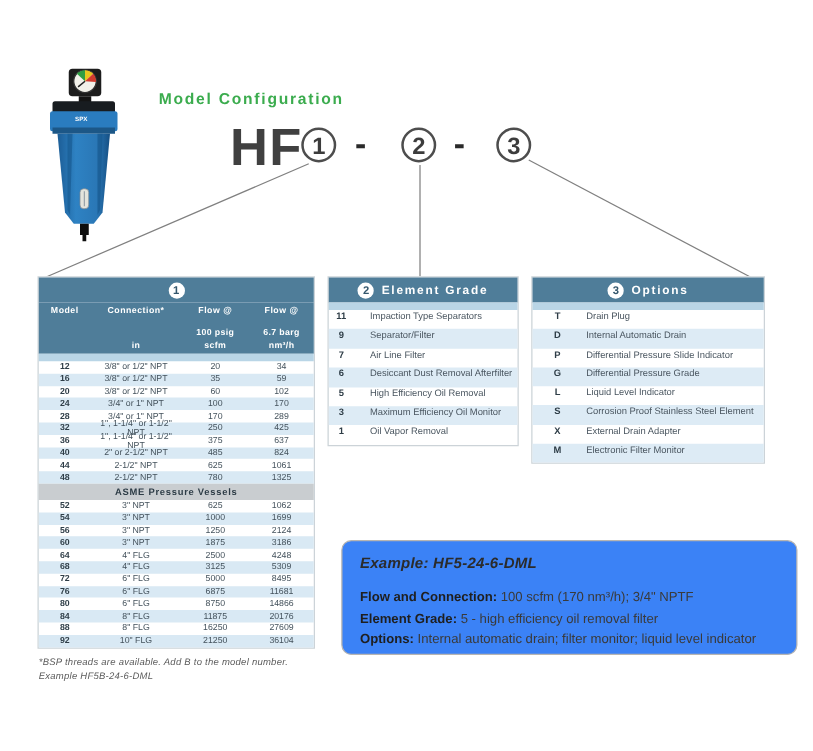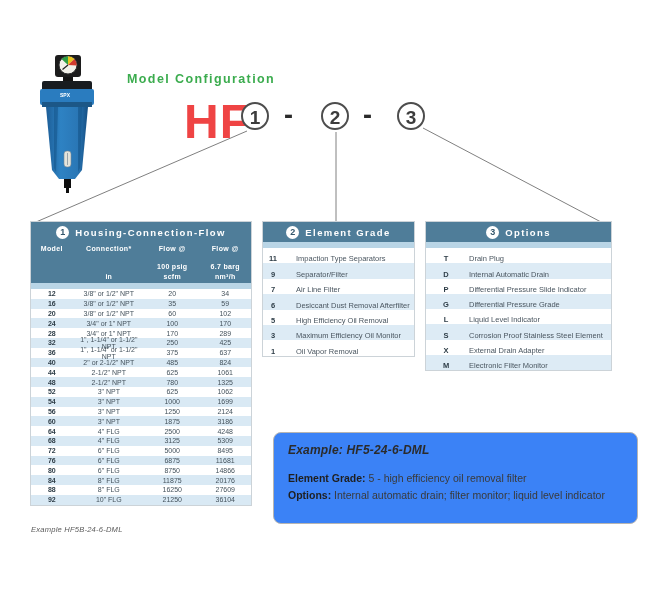--- a/index.html
+++ b/index.html
@@ -2,22 +2,22 @@
 <html><head>
 <meta charset="utf-8">
 <style>
   html,body{margin:0;padding:0;background:#ffffff;}
   #page{position:relative;width:650px;height:601px;background:#fff;overflow:hidden;
         font-family:"Liberation Sans",sans-serif;color:#2f3e4a;}
 
   
   #cfg-title{position:absolute;left:113px;top:72px;font-size:12.5px;font-weight:bold;
              color:#3bac4e;letter-spacing:1.4px;padding-left:14px;}
-  #model-prefix{position:absolute;left:184px;top:94px;font-size:48px;font-weight:bold;
-                color:#ef4444;letter-spacing:1px;}
+  #model-prefix{position:absolute;left:184px;top:94px;font-size:42px;font-weight:bold;
+                color:#404040;letter-spacing:1px;}
   .code-circle{position:absolute;top:102px;width:28px;height:28px;border:2px solid #4d4d4d;
                border-radius:50%;font-size:19px;font-weight:600;color:#3c3c3c;
                text-align:center;line-height:27px;background:#fff;box-sizing:border-box;}
   .code-dash{position:absolute;top:100px;font-size:27px;font-weight:bold;color:#2a2a2a;}
   #lines-svg{position:absolute;left:0;top:0;pointer-events:none;}
 
   
   .spec-table{position:absolute;top:221px;border:1px solid #ccd3d8;box-sizing:border-box;background:#fff;}
   .band{height:20px;background:#4f7d99;display:flex;align-items:center;justify-content:center;gap:6px;}
   .band-num{width:13px;height:13px;border-radius:50%;background:#ffffff;color:#33566c;
@@ -38,21 +38,21 @@
   .hrow .c0{width:42px;text-align:center;font-weight:bold;color:#2e3d47;}
   .hrow .c1{width:73px;text-align:center;}
   .hrow .c2{width:55px;text-align:center;}
   .hrow .c3{width:52px;text-align:center;}
   #asme-band{height:13px;background:#c9cdd0;font-size:7.5px;font-weight:bold;color:#2e3d47;
              text-align:center;line-height:13px;letter-spacing:.6px;}
 
   
   #element-table{left:262px;width:153px;}
   #options-table{left:425px;width:187px;}
-  .grow{display:flex;align-items:flex-end;font-size:7.5px;color:#4a5660;}
+  .grow{display:flex;align-items:flex-start;font-size:7.5px;color:#4a5660;}
   .grow.alt{background:#ddebf5;}
   #element-table .grow{height:15.4px;}
   #options-table .grow{height:15.3px;}
   #element-table .g0{width:20px;text-align:center;font-weight:bold;color:#2e3d47;}
   #element-table .g1{margin-left:13px;}
   #options-table .g0{width:40px;text-align:center;font-weight:bold;color:#2e3d47;}
   #options-table .g1{margin-left:3px;}
 
   
   #example-box{position:absolute;left:273px;top:432px;width:365px;height:92px;background:#3b82f6;
@@ -112,21 +112,20 @@
 
   <svg id="lines-svg" width="650" height="601">
     <line x1="247" y1="131" x2="36" y2="222" stroke="#808080" stroke-width="1"></line>
     <line x1="336" y1="132" x2="336" y2="222" stroke="#808080" stroke-width="1"></line>
     <line x1="423" y1="128" x2="601" y2="222" stroke="#808080" stroke-width="1"></line>
   </svg>
 
   <div id="housing-table" class="spec-table">
     <div class="band">
       <span class="band-num">1</span>
-      <span class="band-title">Housing-Connection-Flow</span>
     </div>
     <div id="housing-cols">
         <div class="hcol w0">
           <div class="l1">Model</div>
           <div class="l2"></div>
           <div class="l3"></div>
         </div>
         <div class="hcol w1">
           <div class="l1">Connection*</div>
           <div class="l2"></div>
@@ -199,20 +198,21 @@
           <span class="c2">625</span>
           <span class="c3">1061</span>
         </div>
         <div class="hrow alt">
           <span class="c0">48</span>
           <span class="c1">2-1/2" NPT</span>
           <span class="c2">780</span>
           <span class="c3">1325</span>
         </div>
       </div>
+    <div id="asme-band">ASME Pressure Vessels</div>
     <div>
         <div class="hrow">
           <span class="c0">52</span>
           <span class="c1">3" NPT</span>
           <span class="c2">625</span>
           <span class="c3">1062</span>
         </div>
         <div class="hrow alt">
           <span class="c0">54</span>
           <span class="c1">3" NPT</span>
@@ -358,24 +358,28 @@
         <div class="grow alt">
           <span class="g0">M</span>
           <span class="g1">Electronic Filter Monitor</span>
         </div>
       </div>
   </div>
 
   <div id="example-box">
     <div id="example-title">Example: HF5-24-6-DML</div>
     <div class="ex-line">
+      <b>Flow and Connection:</b><span> 100 scfm (170 nm³/h); 3/4" NPTF</span>
+    </div>
+    <div class="ex-line">
       <b>Element Grade:</b><span> 5 - high efficiency oil removal filter</span>
     </div>
     <div class="ex-line">
       <b>Options:</b><span> Internal automatic drain; filter monitor; liquid level indicator</span>
     </div>
   </div>
 
   <div id="footnote">
+    <div>*BSP threads are available. Add B to the model number.</div>
     <div>Example HF5B-24-6-DML</div>
   </div>
 
 </div>
 
 </body></html>

